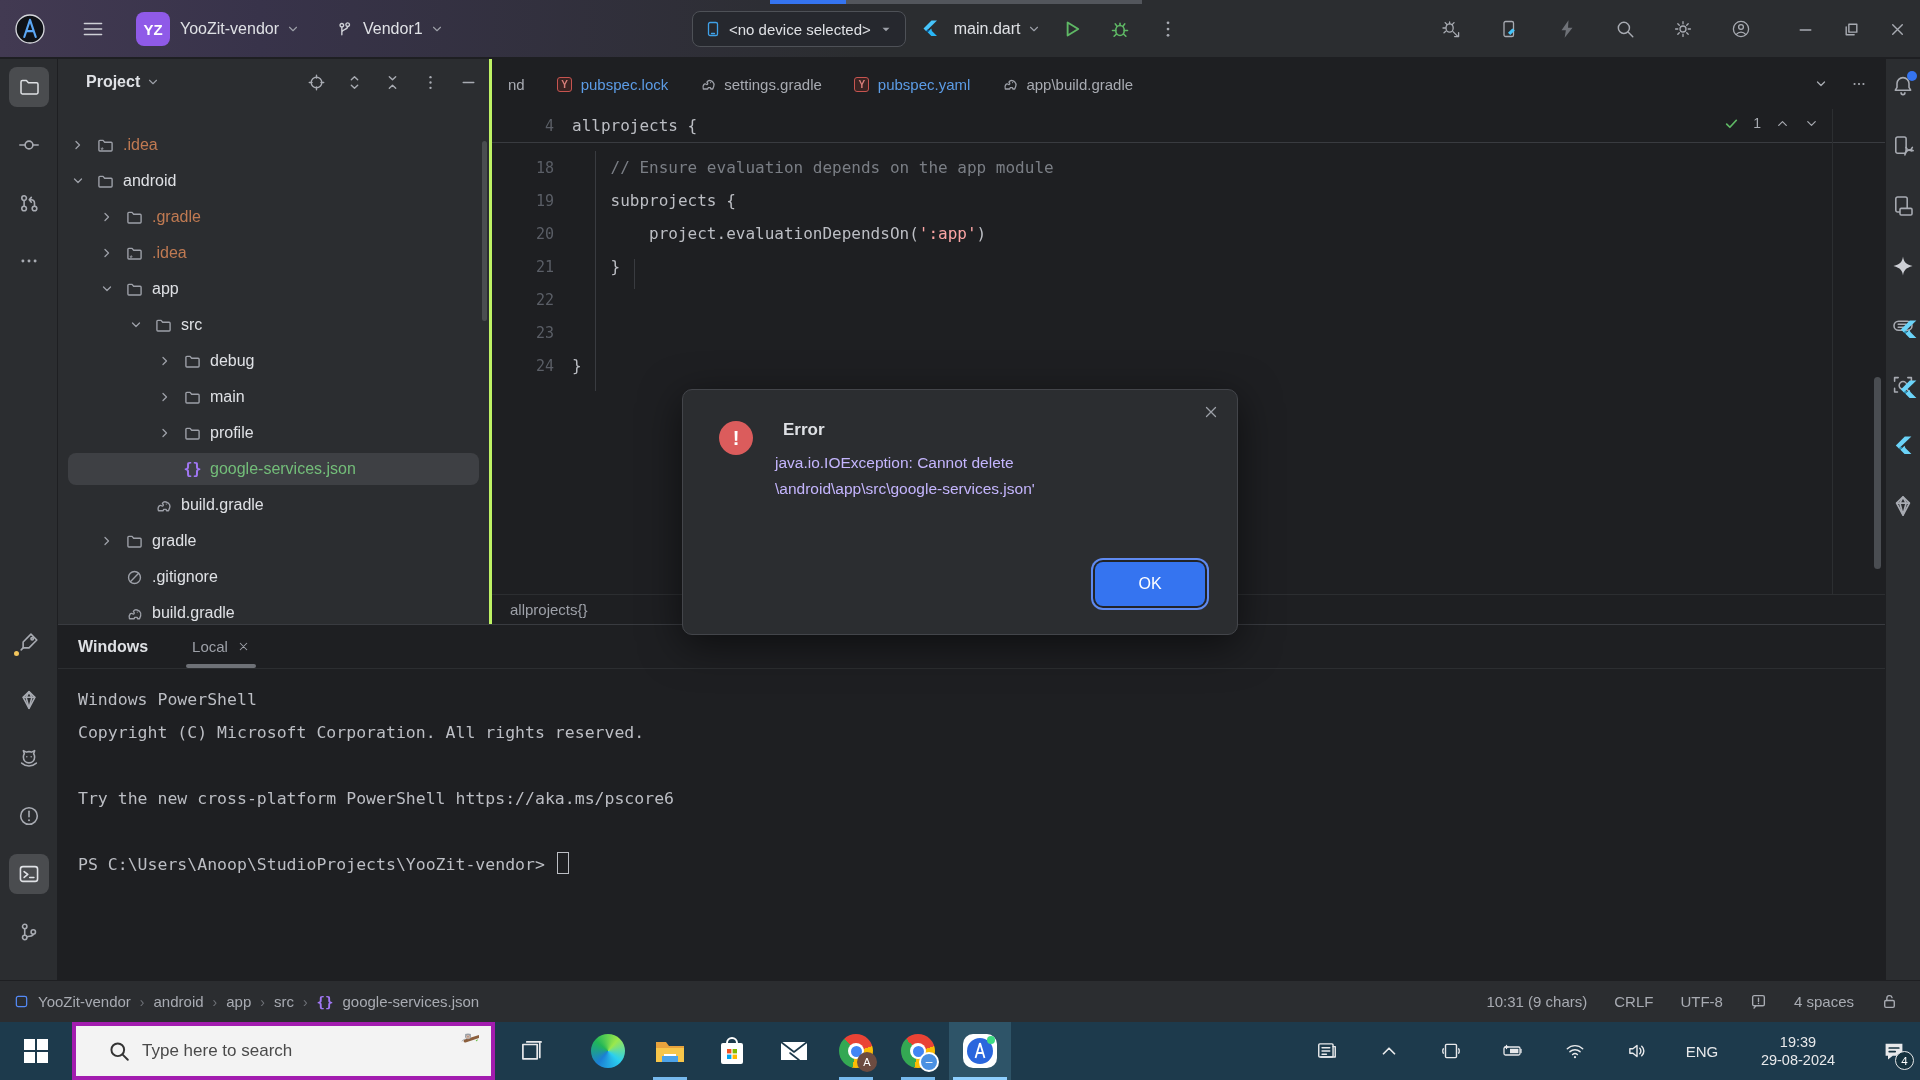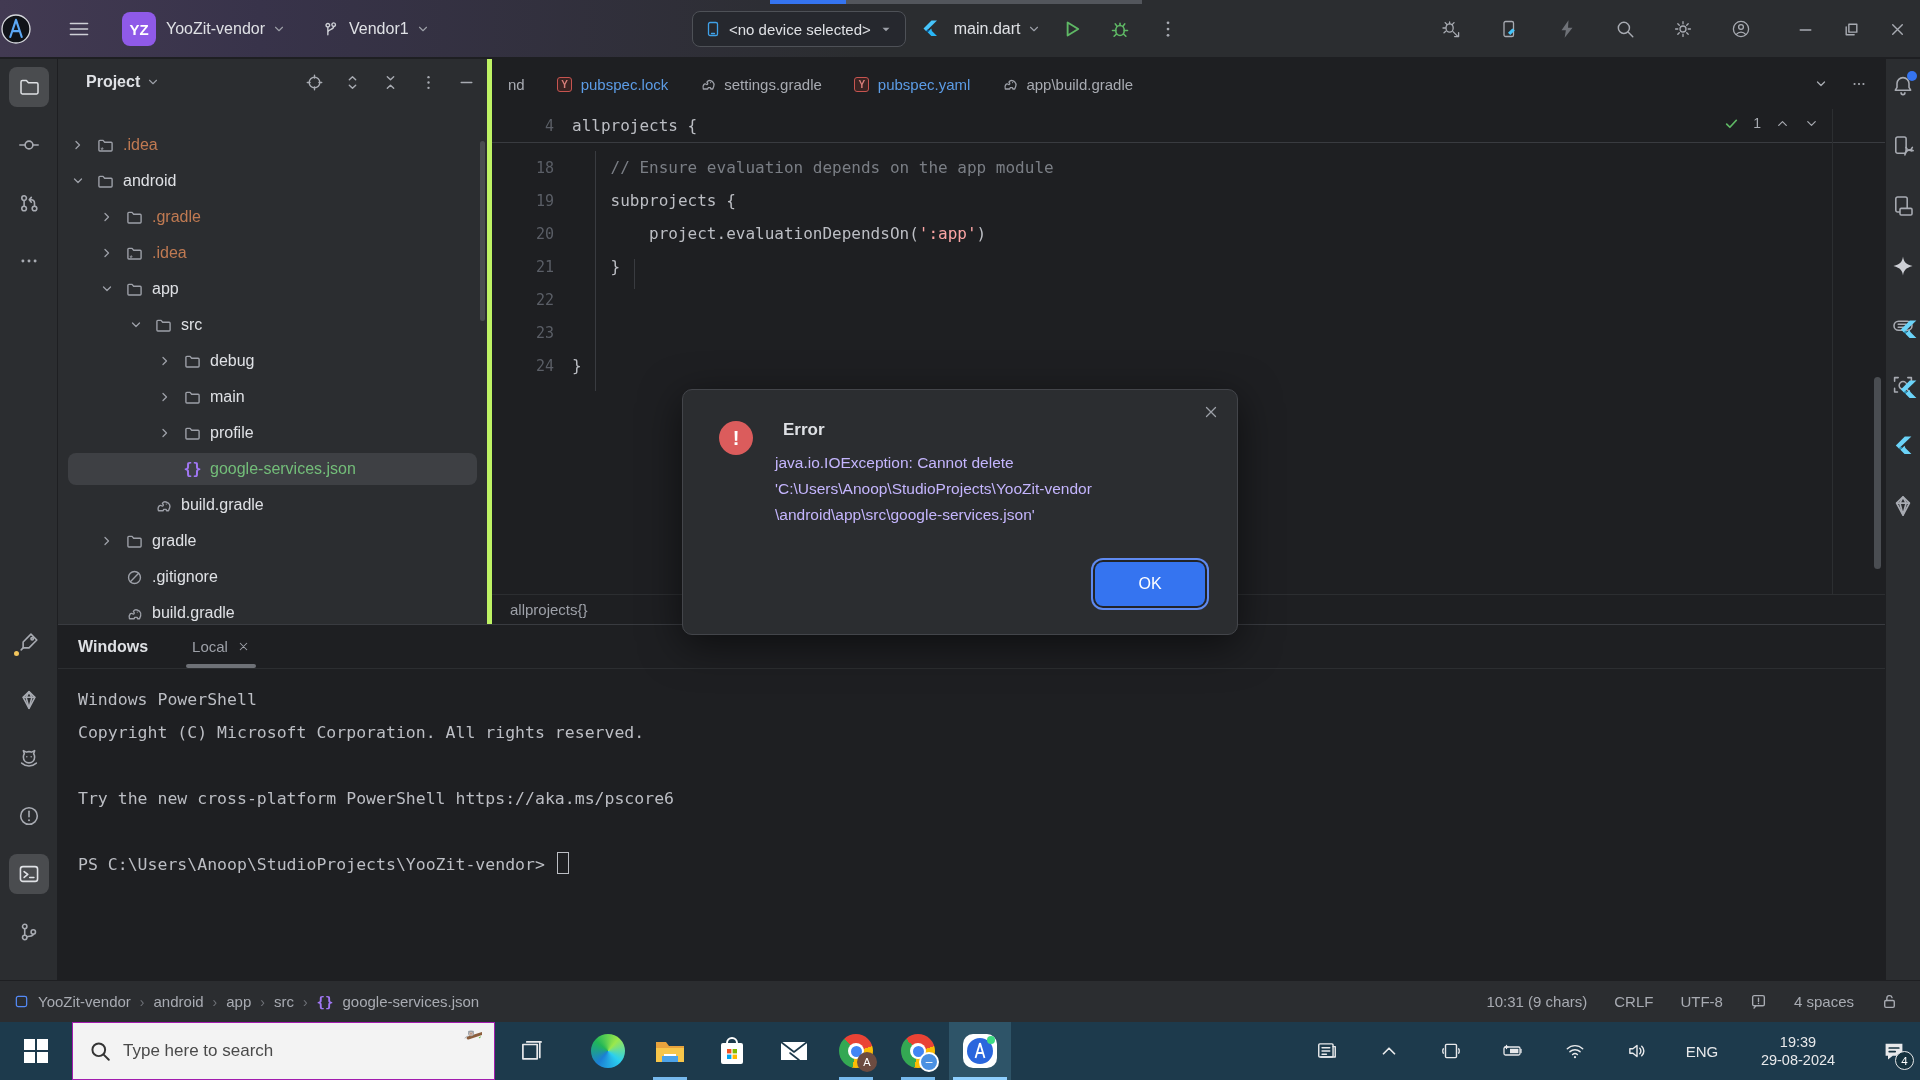--- a/index.html
+++ b/index.html
@@ -16,21 +16,21 @@
   .ybadge { display:inline-flex; align-items:center; justify-content:center; width:15px; height:15px;
     border:1.4px solid #C75450; border-radius:3px; color:#D97F7B; font-size:10px; font-weight:bold; background:#3a2322;}
 
   
   .progress-track { position:absolute; left:770px; top:0; width:372px; height:4px; background:#53565C; z-index:60; }
   .progress-thumb { width:76px; height:100%; background:#3574F0; }
 
   
   .titlebar { position:relative; height:58px; background:linear-gradient(90deg,#423a52 0,#38334a 260px,#2B2D30 860px,#2B2D30 100%);
     border-bottom:1px solid #1E1F22; }
-  .tb-left { position:absolute; left:0; top:0; height:58px; display:flex; align-items:center; gap:10px; }
+  .tb-left { position:absolute; left:0; top:0; height:58px; display:flex; align-items:center; gap:10px; padding-left:14px; }
   .tb-item { display:flex; align-items:center; gap:7px; color:#DFE1E5; font-size:16px; }
   .yz-badge { width:34px; height:34px; border-radius:8px; background:#8f5ae8; color:#fff; font-weight:bold; font-size:15px;
     display:flex; align-items:center; justify-content:center; margin-left:22px; }
   .chev-small { width:14px; height:14px; color:#9DA0A8; }
   .hamburger { width:22px; height:22px; color:#CED0D6; margin-left:26px; }
   .as-logo { width:32px; height:32px; }
   .branch-ic { width:17px; height:17px; color:#CED0D6; margin-left:26px; }
 
   .tb-center { position:absolute; left:692px; top:0; height:58px; display:flex; align-items:center; gap:14px; }
   .device-pill { display:flex; align-items:center; gap:8px; height:36px; padding:0 12px; border:1px solid #4E5157;
@@ -58,21 +58,21 @@
   .stripe .slot .icon { width:22px; height:22px; }
   .stripe.right .slot .icon { width:24px; height:24px; }
   .dot-yellow { position:absolute; left:3px; bottom:4px; width:9px; height:9px; border-radius:50%; background:#F2C55C; border:2px solid #2B2D30;}
   .dot-blue { position:absolute; right:1px; top:0; width:10px; height:10px; border-radius:50%; background:#3574F0; }
   .mini-flutter { position:absolute; right:-2px; bottom:-1px; width:11px; height:11px; }
 
   .middle { flex:1; display:flex; flex-direction:column; min-width:0; }
   .upper { height:566px; display:flex; border-bottom:1px solid #393B40; }
 
   
-  .project { width:434px; background:#2B2D30; border-right:5px solid #bef264; position:relative; overflow:hidden; }
+  .project { width:434px; background:#2B2D30; border-right:3px solid #bef264; position:relative; overflow:hidden; }
   .p-head { height:46px; display:flex; align-items:center; padding:0 12px 0 28px; color:#DFE1E5; font-size:16px; font-weight:bold; }
   .p-head .chev-small { margin-left:6px; font-weight:normal; }
   .p-actions { margin-left:auto; display:flex; align-items:center; gap:21px; color:#A8ABB2; }
   .p-actions .icon { width:17px; height:17px; }
   .tree { padding-top:22px; position:relative; height:520px; overflow:hidden; font-size:16px; }
   .trow { height:36px; display:flex; align-items:center; color:#DFE1E5; position:relative; }
   .trow .tchev { width:16px; height:16px; color:#9DA0A8; flex:0 0 16px; }
   .trow .ticon { width:17px; height:17px; margin:0 9px 0 11px; color:#9DA0A8; flex:0 0 17px; }
   .trow.excluded .tlabel { color:#C07A52; }
   .trow.green .tlabel { color:#73BD79; }
@@ -128,21 +128,21 @@
   .sb-crumbs .sep { color:#6E7177; font-size:14px; }
   .sb-proj-ic { width:15px; height:15px; color:#548AF7; }
   .sb-right { margin-left:auto; display:flex; align-items:center; gap:27px; }
   .sb-right .icon { width:17px; height:17px; }
 
   
   .taskbar { position:absolute; left:0; right:0; bottom:0; height:58px; background:#1D3A4C; display:flex; align-items:stretch; }
   .tb-start { width:72px; display:flex; align-items:center; justify-content:center; }
   .win-grid { display:grid; grid-template-columns:11px 11px; grid-template-rows:11px 11px; gap:2px; }
   .win-grid div { background:#fff; }
-  .tb-search { width:423px; background:#F3F3F3; border:1px solid #a21caf; display:flex; align-items:center; position:relative; overflow:hidden; }
+  .tb-search { width:423px; background:#F3F3F3; border:4px solid #a21caf; display:flex; align-items:center; position:relative; overflow:hidden;padding-left:16px; }
   .tb-search .icon { width:22px; height:22px; color:#333; margin:0 12px 0 16px; }
   .tb-search input { border:none; outline:none; background:transparent; font-size:17px; color:#333; width:230px;
     font-family:"Liberation Sans",sans-serif; }
   .tb-search input::placeholder { color:#4a4a4a; }
   .monkey { position:absolute; right:0; top:0; width:104px; height:100%; }
   .tb-apps { display:flex; align-items:stretch; margin-left:14px; }
   .app-cell { width:62px; display:flex; align-items:center; justify-content:center; position:relative; }
   .app-cell.running::after { content:""; position:absolute; bottom:0; left:14px; right:14px; height:3px; background:#76B9ED; }
   .app-cell.active { background:#2E5468; }
   .app-cell.active::after { left:4px; right:4px; background:#8FD0FF; }
@@ -1083,19 +1083,18 @@
   <div class="dialog">
     <span class="icon dlg-close">
       <svg viewBox="0 0 16 16">
           <path d="M3.5 3.5l9 9M12.5 3.5l-9 9"></path>
         </svg>
     </span>
     <span class="dlg-icon">!</span>
     <div class="dlg-title">Error</div>
     <div class="dlg-msg" id="dlgmsg">
         <div>java.io.IOException: Cannot delete</div>
-        <div>'C:\Users\Anoop\StudioProjects\YooZit-vendor</div>
         <div>\android\app\src\google-services.json'</div>
       </div>
     <button class="dlg-ok">OK</button>
   </div>
 
 </div>
 
 </body></html>

